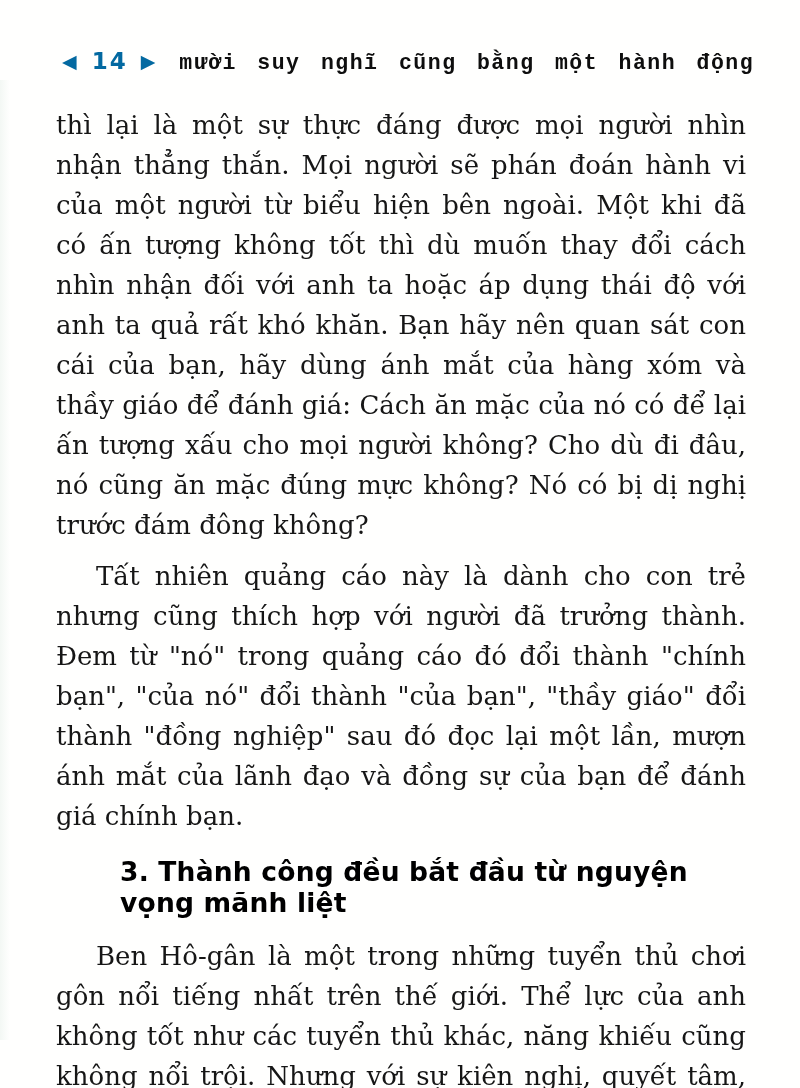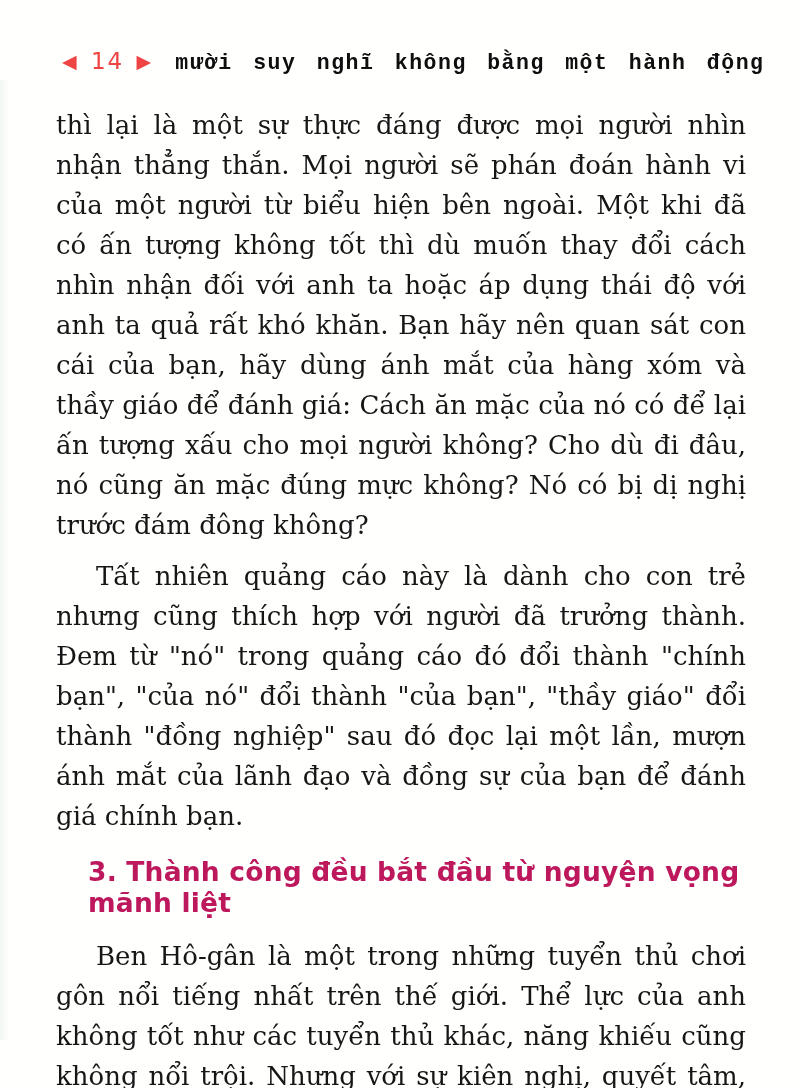--- a/index.html
+++ b/index.html
@@ -26,24 +26,24 @@
     pointer-events: none;
   }
   .header {
     display: flex;
     align-items: baseline;
     padding: 48px 56px 0 62px;
     white-space: nowrap;
   }
   .page-marker {
     font-family: "DejaVu Sans", "Liberation Sans", sans-serif;
-    font-weight: normal;
+    font-weight: bold;
     font-size: 23px;
     letter-spacing: 2px;
-    color: #ef4444;
+    color: #0369a1;
     flex: 0 0 auto;
     text-align: center;
   }
   .page-marker .tri { font-size: 19px; position: relative; top: -1px; }
   .page-marker .num { padding: 0 3px; }
   .running-title {
     font-family: "Liberation Mono", "DejaVu Sans Mono", monospace;
     font-weight: bold;
     font-size: 21.5px;
     letter-spacing: 1.5px;
@@ -60,40 +60,40 @@
     line-height: 40px;
     text-align: justify;
     color: #161616;
     margin-bottom: 11px;
   }
   .body-text p.indented { text-indent: 40px; }
   .section-heading {
     font-family: "DejaVu Sans", "Liberation Sans", sans-serif;
     font-weight: bold;
     font-size: 26.5px;
-    color: #be185d;
-    margin: 20px 0 18px 32px;
+    color: #000000;
+    margin: 20px 0 18px 64px;
     letter-spacing: 0.2px;
     text-align: left;
   }
 </style>
 </head>
 <body>
 
 <div class="page">
 
   <div class="edge-tint"></div>
 
   <div class="header">
     <span class="page-marker">
       <span class="tri">◀</span>
       <span class="num">14</span>
       <span class="tri">▶</span>
     </span>
-    <span class="running-title">mười suy nghĩ không bằng một hành động</span>
+    <span class="running-title">mười suy nghĩ cũng bằng một hành động</span>
   </div>
 
   <div class="body-text">
     <p>thì lại là một sự thực đáng được mọi người nhìn nhận thẳng thắn. Mọi người sẽ phán đoán hành vi của một người từ biểu hiện bên ngoài. Một khi đã có ấn tượng không tốt thì dù muốn thay đổi cách nhìn nhận đối với anh ta hoặc áp dụng thái độ với anh ta quả rất khó khăn. Bạn hãy nên quan sát con cái của bạn, hãy dùng ánh mắt của hàng xóm và thầy giáo để đánh giá: Cách ăn mặc của nó có để lại ấn tượng xấu cho mọi người không? Cho dù đi đâu, nó cũng ăn mặc đúng mực không? Nó có bị dị nghị trước đám đông không?</p>
     <p class="indented">Tất nhiên quảng cáo này là dành cho con trẻ nhưng cũng thích hợp với người đã trưởng thành. Đem từ "nó" trong quảng cáo đó đổi thành "chính bạn", "của nó" đổi thành "của bạn", "thầy giáo" đổi thành "đồng nghiệp" sau đó đọc lại một lần, mượn ánh mắt của lãnh đạo và đồng sự của bạn để đánh giá chính bạn.</p>
     <h3 class="section-heading">3. Thành công đều bắt đầu từ nguyện vọng mãnh liệt</h3>
     <p class="indented">Ben Hô-gân là một trong những tuyển thủ chơi gôn nổi tiếng nhất trên thế giới. Thể lực của anh không tốt như các tuyển thủ khác, năng khiếu cũng không nổi trội. Nhưng với sự kiên nghị, quyết tâm, theo đuổi nguyện vọng mãnh liệt, nên anh đã hơn hẳn người khác.</p>
 
   </div>
 

